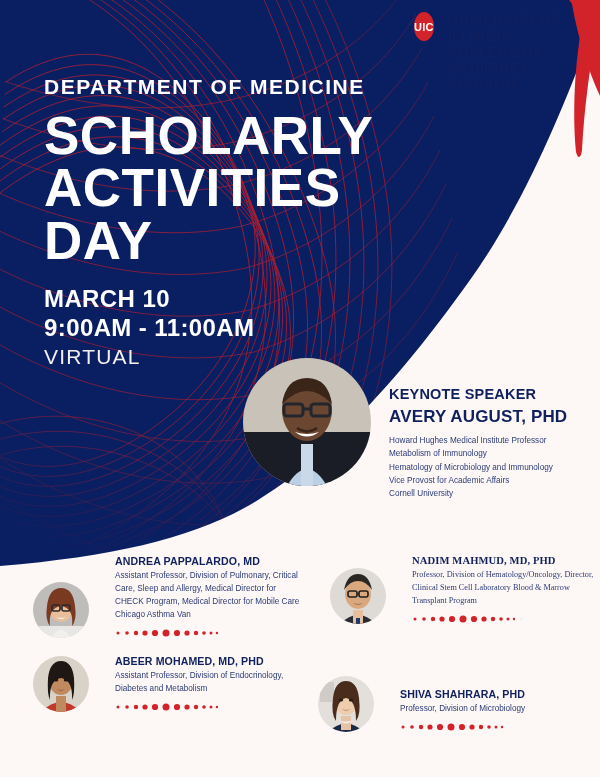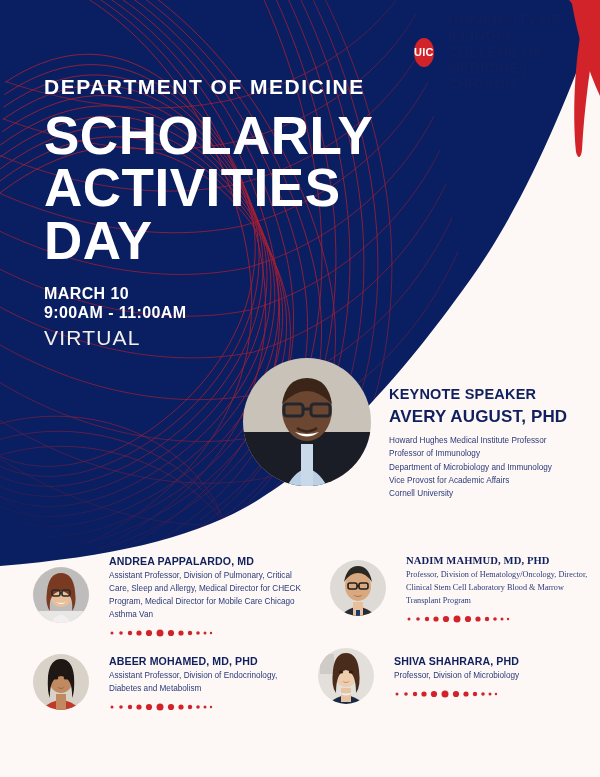--- a/index.html
+++ b/index.html
@@ -24,21 +24,21 @@
     width: 600px;
     height: 777px;
   }
 
   
   .logo-block {
     position: absolute;
     top: 12px;
     left: 414px;
     display: flex;
-    align-items: center;
+    align-items: flex-start;
     gap: 14px;
   }
   .uic-badge {
     width: 29px;
     height: 29px;
     border-radius: 50%;
     background: #D2232A;
     display: flex;
     align-items: center;
     justify-content: center;
@@ -80,21 +80,21 @@
   }
   .hero-title {
     font-size: 53px;
     font-weight: bold;
     letter-spacing: 0.5px;
     line-height: 0.99;
     margin-top: 13px;
   }
   .hero-title div { white-space: nowrap; }
   .hero-date {
-    font-size: 16px;
+    font-size: 24px;
     font-weight: bold;
     letter-spacing: 0.4px;
     line-height: 1.18;
     margin-top: 18px;
   }
   .hero-virtual {
     font-size: 21px;
     font-weight: normal;
     letter-spacing: 1.2px;
     line-height: 1.2;
@@ -135,22 +135,22 @@
     color: #2B3A79;
     font-size: 8.2px;
     line-height: 1.62;
     margin-top: 7px;
   }
 
   
   .speaker {
     position: absolute;
     display: flex;
-    align-items: center;
-    gap: 20px;
+    align-items: flex-end;
+    gap: 26px;
     width: 270px;
   }
   .speaker-photo {
     flex: 0 0 auto;
     width: 56px;
     height: 56px;
     border-radius: 50%;
     overflow: hidden;
   }
   .speaker-body { padding-top: 2px; }
@@ -303,22 +303,22 @@
       <line x1="60" y1="51" x2="68" y2="51" stroke="#24262E" stroke-width="3"></line>
       <path d="M54 70 q10 7 20 0" stroke="#3A2518" stroke-width="2.5" fill="none"></path>
       <path d="M52 74 q12 9 24 0 q-12 4 -24 0 Z" fill="#FFFFFF"></path>
     </svg>
   </div>
   <div class="keynote-text">
     <div class="keynote-label">KEYNOTE SPEAKER</div>
     <div class="keynote-name">AVERY AUGUST, PHD</div>
     <div class="keynote-affil">
       <div>Howard Hughes Medical Institute Professor</div>
-      <div>Professor of Immunology</div>
-      <div>Department of Microbiology and Immunology</div>
+      <div>Metabolism of Immunology</div>
+      <div>Hematology of Microbiology and Immunology</div>
       <div>Vice Provost for Academic Affairs</div>
       <div>Cornell University</div>
     </div>
   </div>
 
   <div class="speaker" style="left:33px; top:553px;">
     <div class="speaker-photo">
       <svg viewBox="0 0 56 56" xmlns="http://www.w3.org/2000/svg" aria-hidden="true">
         <rect width="56" height="56" fill="#BFBDBC"></rect>
         <rect y="44" width="56" height="12" fill="#E9E7E6"></rect>
@@ -419,21 +419,21 @@
             <circle cx="72" cy="5" r="2.6"></circle>
           <circle cx="81" cy="5" r="2.2"></circle>
             <circle cx="89" cy="5" r="1.8"></circle>
           <circle cx="96" cy="5" r="1.5"></circle>
             <circle cx="102" cy="5" r="1.2"></circle>
         </g>
       </svg>
     </div>
   </div>
 
-  <div class="speaker" style="left:318px; top:648px;">
+  <div class="speaker" style="left:318px; top:676px;">
     <div class="speaker-photo">
       <svg viewBox="0 0 56 56" xmlns="http://www.w3.org/2000/svg" aria-hidden="true">
         <rect width="56" height="56" fill="#E3E0DC"></rect>
         <rect x="2" y="6" width="14" height="20" fill="#CFCBC6"></rect>
         <path d="M10 56 q18 -17 36 0 Z" fill="#1B2A44"></path>
         <rect x="23" y="40" width="10" height="14" fill="#E6C3A4"></rect>
         <ellipse cx="28" cy="25" rx="12" ry="14" fill="#EDCDAE"></ellipse>
         <path d="M15 22 q2 -17 13 -17 q11 0 13 17 q2 17 -3 23 q0 -21 -10 -23 q-10 2 -10 23 q-5 -6 -3 -23 Z" fill="#4A2C1C"></path>
         <ellipse cx="23" cy="24" rx="2.2" ry="1.6" fill="#2A1C12"></ellipse>
         <ellipse cx="33" cy="24" rx="2.2" ry="1.6" fill="#2A1C12"></ellipse>

